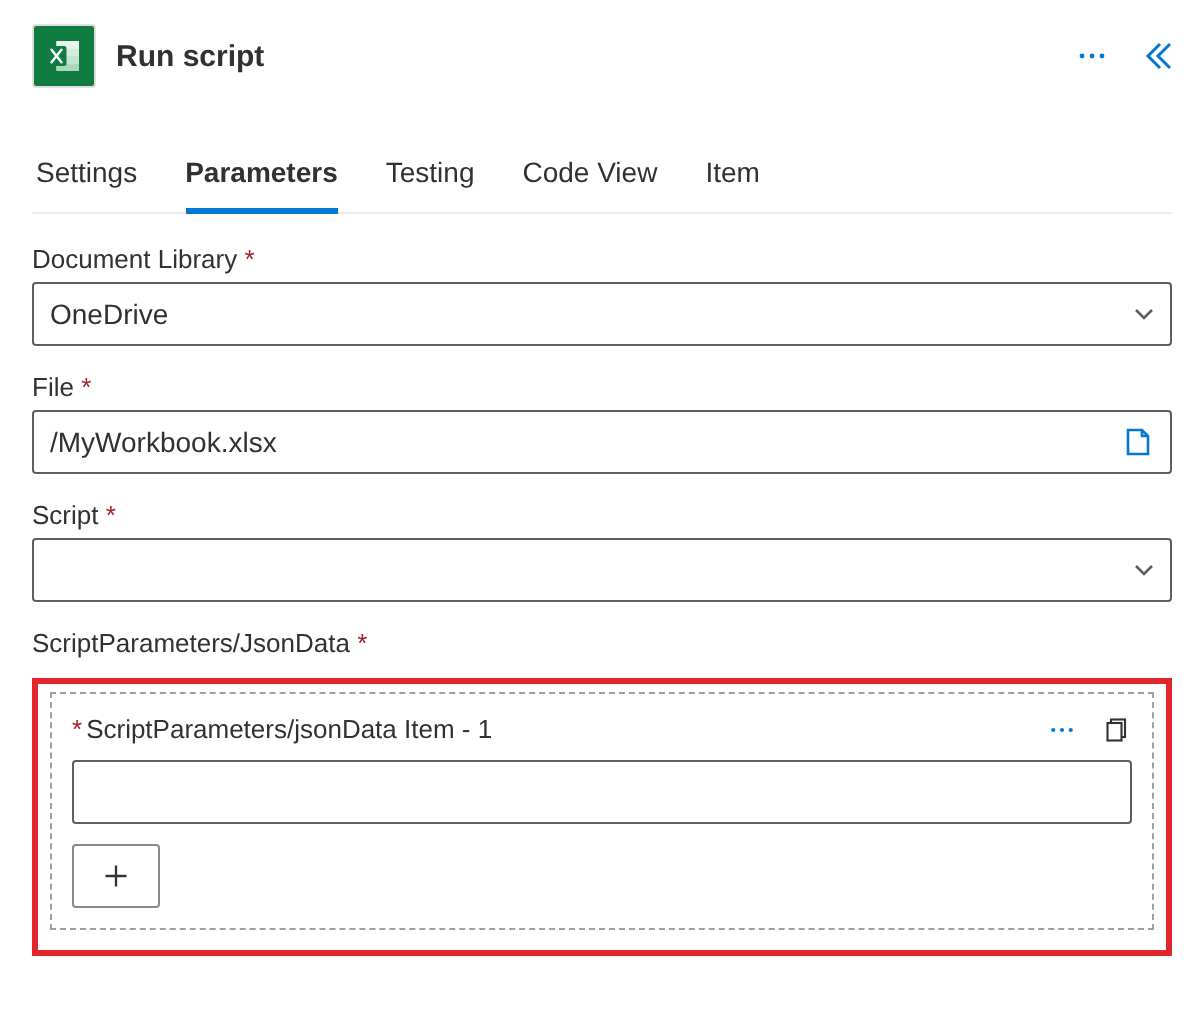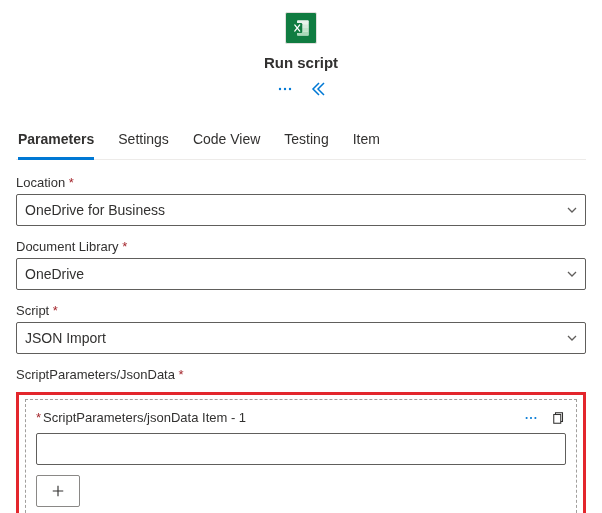--- a/index.html
+++ b/index.html
@@ -6,21 +6,21 @@
   body {
     font-family: "Segoe UI", -apple-system, sans-serif;
     font-size: 14px;
     color: #323130;
     background: #fff;
     width: 602px;
     height: 513px;
     overflow: hidden;
     padding: 12px 16px;
   }
-  .header { display: flex; align-items: center; gap: 10px; flex-direction: column; }
+  .header { display: flex; align-items: center; gap: 10px; }
   .app-icon {
     width: 32px; height: 32px;
     background: #107c41;
     border: 1px solid #e1dfdd;
     border-radius: 2px;
     display: flex; align-items: center; justify-content: center;
     position: relative;
   }
   .app-icon svg { width: 20px; height: 20px; }
   .header-title { font-size: 15px; font-weight: 600; flex: 1; }
@@ -132,57 +132,57 @@
     <span>
       <svg class="icon16" viewBox="0 0 16 16">
           <path d="M10 2 L4 8 L10 14" stroke="#0078d4" stroke-width="1.5" fill="none"></path>
           <path d="M15 2 L9 8 L15 14" stroke="#0078d4" stroke-width="1.5" fill="none"></path>
         </svg>
     </span>
   </div>
 </div>
 
 <div class="tabs">
+  <div class="tab">Settings</div>
   <div class="tab active">Parameters</div>
-  <div class="tab">Settings</div>
+  <div class="tab">Testing</div>
   <div class="tab">Code View</div>
-  <div class="tab">Testing</div>
   <div class="tab">Item</div>
 </div>
 
 <div class="form">
-  <div class="field">
-    <span class="field-label"><span>Location</span> <span class="req">*</span></span>
-    <div class="select">
-      <span>OneDrive for Business</span>
-      <span class="chev">
-          <svg class="icon10" viewBox="0 0 10 10">
-            <path d="M1 3 L5 7 L9 3" stroke="#605e5c" stroke-width="1.3" fill="none"></path>
-          </svg>
-        </span>
-    </div>
-  </div>
 
   <div class="field">
     <span class="field-label"><span>Document Library</span> <span class="req">*</span></span>
     <div class="select">
       <span>OneDrive</span>
       <span class="chev">
           <svg class="icon10" viewBox="0 0 10 10">
             <path d="M1 3 L5 7 L9 3" stroke="#605e5c" stroke-width="1.3" fill="none"></path>
           </svg>
         </span>
     </div>
   </div>
 
+  <div class="field">
+    <span class="field-label"><span>File</span> <span class="req">*</span></span>
+    <div class="select">
+      <span>/MyWorkbook.xlsx</span>
+      <span class="file-icon">
+        <svg class="icon16" viewBox="0 0 16 16">
+            <path d="M3 2 h7 l3 3 v9 H3 Z" fill="none" stroke="#0078d4" stroke-width="1.3"></path>
+            <path d="M10 2 v3 h3" fill="none" stroke="#0078d4" stroke-width="1.3"></path>
+          </svg>
+      </span>
+    </div>
+  </div>
 
   <div class="field">
     <span class="field-label"><span>Script</span> <span class="req">*</span></span>
     <div class="select">
-      <span>JSON Import</span>
       <span class="chev">
           <svg class="icon10" viewBox="0 0 10 10">
             <path d="M1 3 L5 7 L9 3" stroke="#605e5c" stroke-width="1.3" fill="none"></path>
           </svg>
         </span>
     </div>
   </div>
 
   <div class="field" style="margin-bottom:6px;text-decoration:underline;">
     <span class="field-label"><span>ScriptParameters/JsonData</span> <span class="req">*</span></span>

